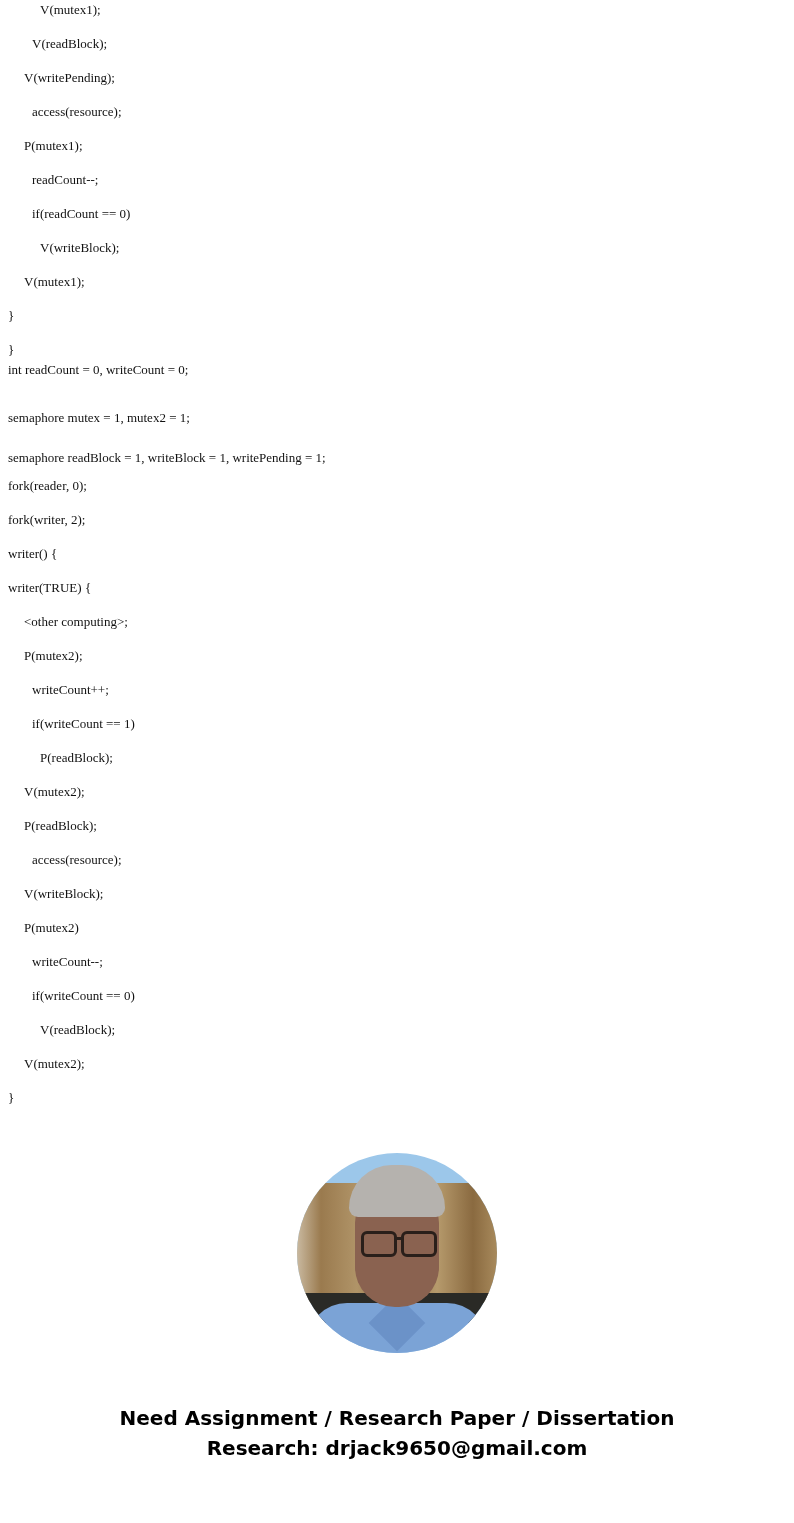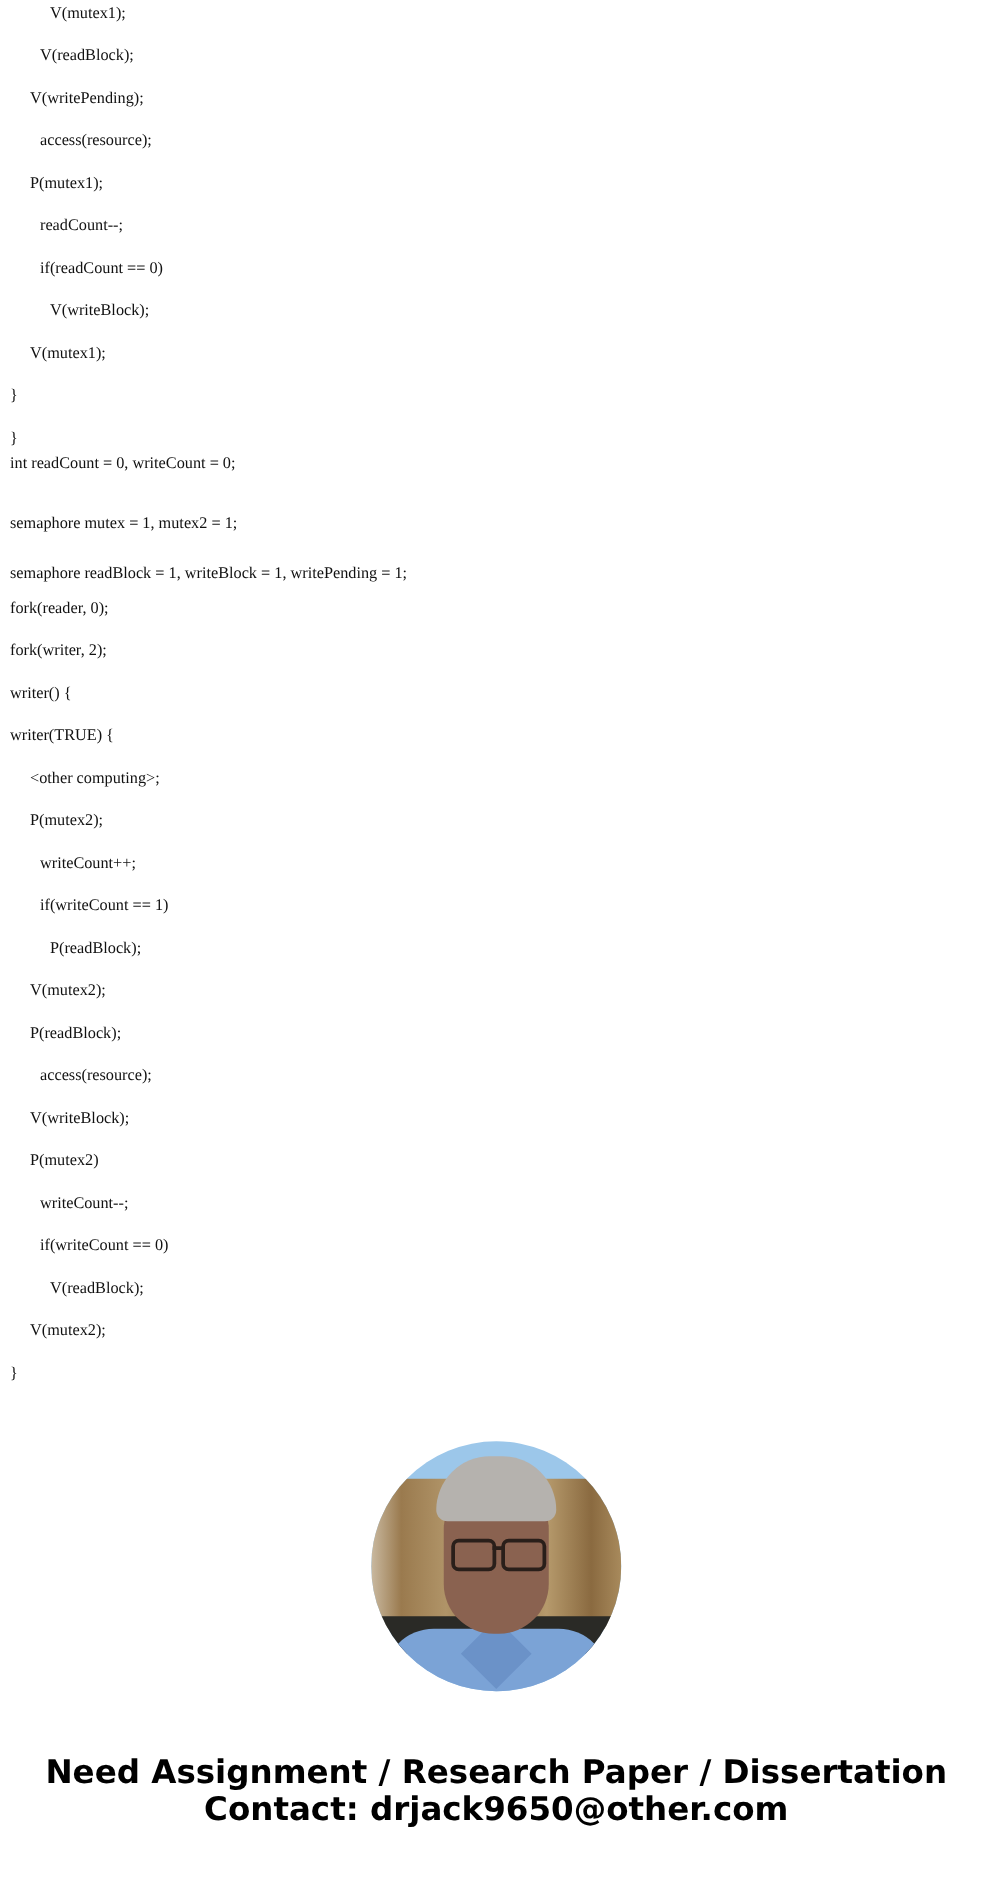--- a/index.html
+++ b/index.html
@@ -21,21 +21,21 @@
   .avatar .shirt { position: absolute; left: 10px; top: 150px; width: 180px; height: 70px; background: #7ba3d6; border-radius: 40px 40px 0 0; }
   .avatar .collar { position: absolute; left: 80px; top: 150px; width: 40px; height: 40px; background: #6b92c8; transform: rotate(45deg); }
   .avatar .face { position: absolute; left: 58px; top: 28px; width: 84px; height: 126px; background: #8a6250; border-radius: 42px 42px 40px 40px; }
   .avatar .hair { position: absolute; left: 52px; top: 12px; width: 96px; height: 52px; background: #b5b2ae; border-radius: 48px 48px 10px 10px; }
   .avatar .glasses-l, .avatar .glasses-r { position: absolute; top: 78px; width: 30px; height: 20px; border: 3px solid #2a1f1a; border-radius: 6px; }
   .avatar .glasses-l { left: 64px; }
   .avatar .glasses-r { left: 104px; }
   .avatar .bridge { position: absolute; left: 97px; top: 84px; width: 10px; height: 3px; background: #2a1f1a; }
   .promo {
     position: absolute; left: 0; top: 1403px; width: 794px; text-align: center;
-    font-family: "DejaVu Sans", sans-serif; font-weight: bold; font-size: 26px; line-height: 30px; color: #000;
+    font-family: "DejaVu Sans", sans-serif; font-weight: bold; font-size: 20px; line-height: 30px; color: #000;
   }
 </style>
 </head>
 <body>
 
 <div class="code">
   <div class="line" style="left:40px;top:0px">V(mutex1);</div>
   <div class="line" style="left:32px;top:34px">V(readBlock);</div>
   <div class="line" style="left:24px;top:68px">V(writePending);</div>
   <div class="line" style="left:32px;top:102px">access(resource);</div>
@@ -77,14 +77,14 @@
   <div class="collar"></div>
   <div class="face"></div>
   <div class="hair"></div>
   <div class="glasses-l"></div>
   <div class="glasses-r"></div>
   <div class="bridge"></div>
 </div>
 
 <div class="promo">
   <div>Need Assignment / Research Paper / Dissertation</div>
-  <div>Contact: drjack9650@other.com</div>
+  <div>Research: drjack9650@gmail.com</div>
 </div>
 
 </body></html>

